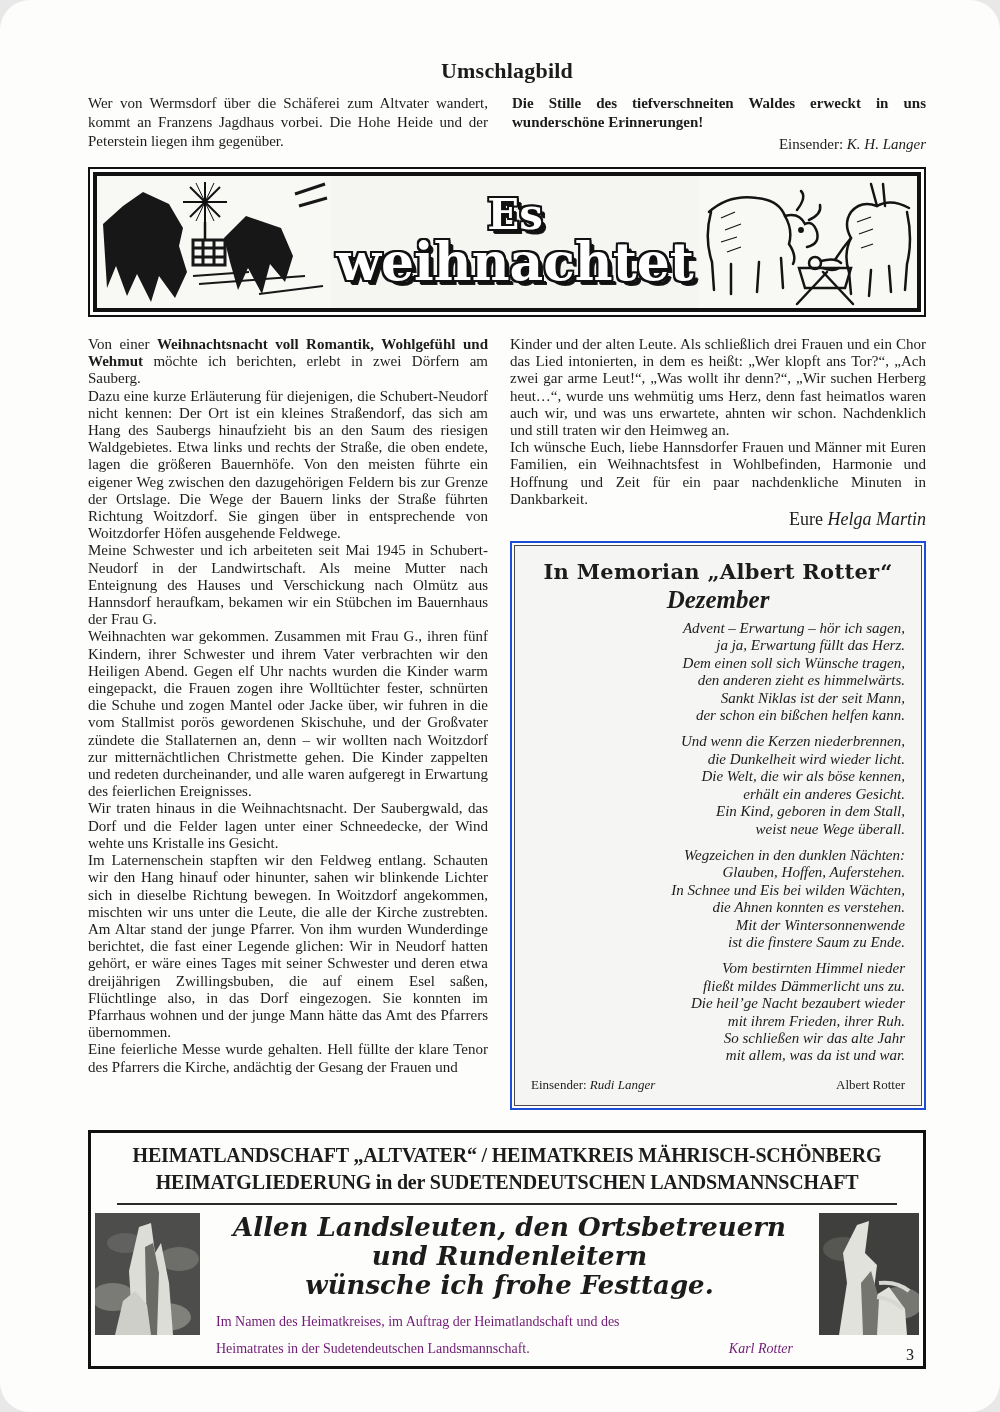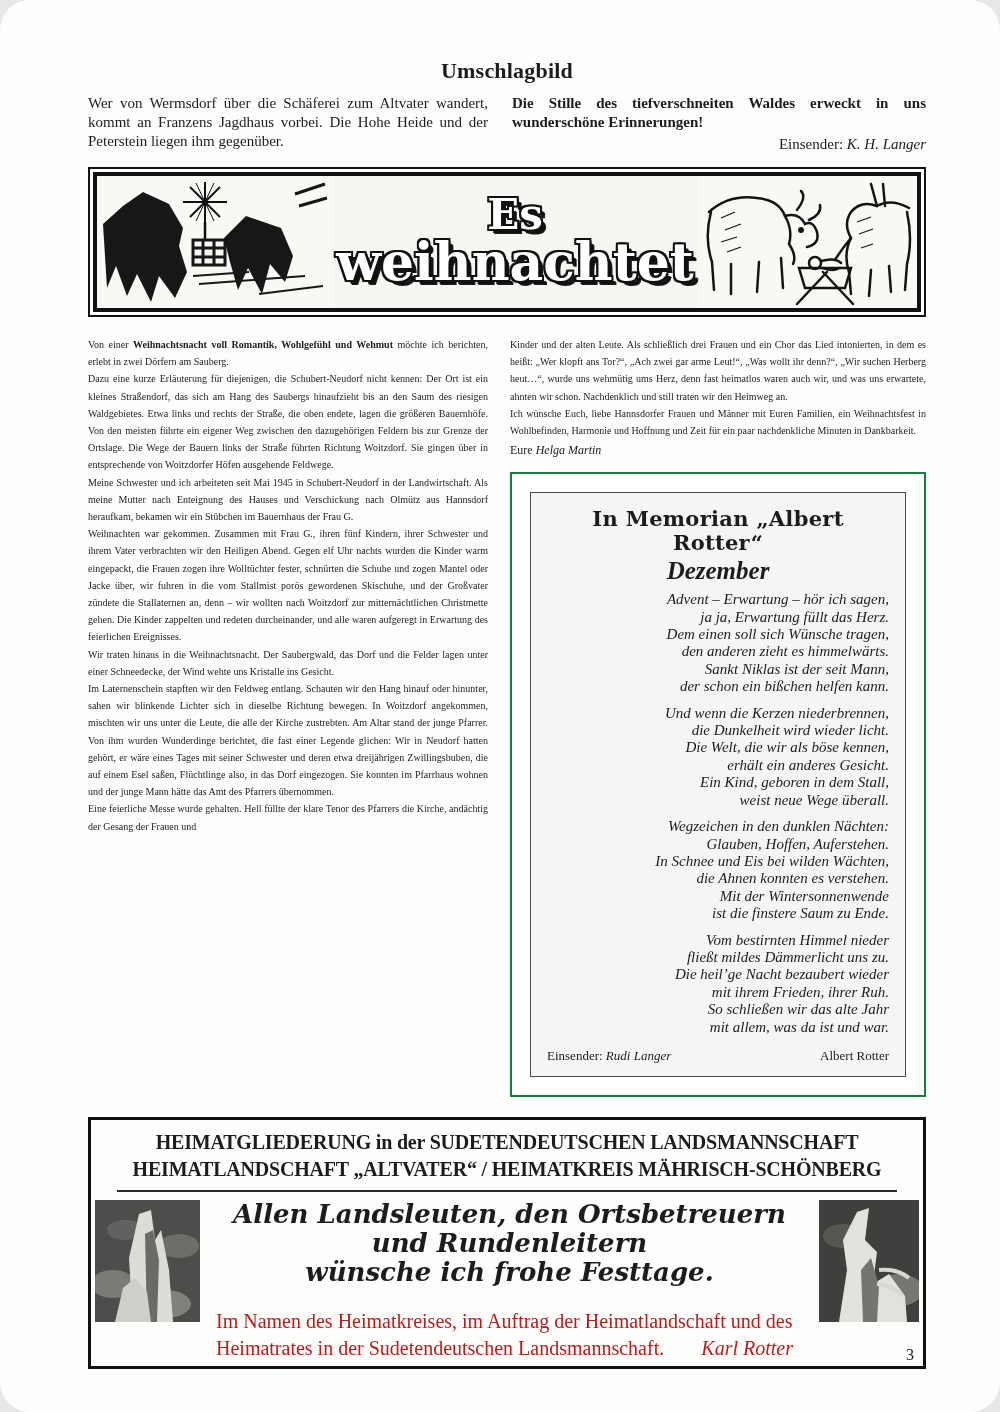--- a/index.html
+++ b/index.html
@@ -29,44 +29,44 @@
       -2px 0 0 #111, 2px 0 0 #111,
       -2px 2px 0 #111, 0 2px 0 #111, 2px 2px 0 #111,
       4px 4px 0 #111, 5px 5px 0 #1b1b1b;
   }
   .bl-line1{font-size:42px;line-height:40px;}
   .bl-line2{font-size:52px;line-height:54px;}
 
   .columns{display:flex;gap:22px;margin-top:19px;}
   .col-left{width:400px;}
   .col-right{width:416px;}
-  .body-para{margin:0;text-align:justify;font-size:10px;line-height:17.2px;}
-  .signoff{font-size:12px;line-height:18px;margin-top:2px;}
-
-  .memorial{margin-top:13px;border:2px solid #15803d;padding:18px;background:#fff;}
+  .body-para{margin:0;text-align:justify;font-size:15px;line-height:17.2px;}
+  .signoff{text-align:right;font-size:18px;line-height:18px;margin-top:2px;}
+
+  .memorial{margin-top:13px;border:2px solid #1d4ed8;padding:2px;background:#fff;}
   .memorial-inner{border:1px solid #4a4a4a;background:#f5f5f3;padding:12px 16px 12px;}
   .mem-title{
     text-align:center;font-family:"DejaVu Serif",serif;font-weight:bold;
     font-size:21px;line-height:24px;margin:2px 0 4px;letter-spacing:.3px;
   }
   .mem-subtitle{text-align:center;font-weight:bold;font-style:italic;font-size:25px;line-height:24px;margin-bottom:8px;}
   .stanza{margin:0 0 9px 72px;}
   .poem-line{font-style:italic;font-size:15px;line-height:17.4px;text-align:right;}
   .mem-footer{display:flex;justify-content:space-between;font-size:13px;margin-top:12px;}
   .mem-footer i{font-style:italic;}
 
   .footerbox{border:3px solid #111;margin-top:20px;background:#fdfdfc;}
   .fb-head{text-align:center;font-weight:bold;font-size:20px;line-height:27px;padding:9px 6px 7px;letter-spacing:-0.2px;}
   .fb-divider{border:none;border-top:2px solid #2a2a2a;margin:0 26px;}
   .fb-body{display:flex;gap:12px;padding:8px 4px 4px;}
   .fb-photo{flex:none;width:105px;height:122px;}
   .fb-photo svg{display:block;width:100%;height:100%;}
   .fb-center{flex:1;padding:0 4px;}
   .fb-greet{text-align:center;font-weight:bold;font-style:italic;font-size:26px;line-height:29px;font-family:"DejaVu Serif",serif;}
-  .fb-text{font-size:20px;line-height:27px;margin-top:21px;color:#b91c1c;}
+  .fb-text{font-size:14px;line-height:27px;margin-top:8px;color:#701a75;}
   .fb-line2{display:flex;}
   .fb-sig{margin-left:auto;font-style:italic;padding-right:10px;}
 
   .page-number{position:absolute;right:86px;bottom:48px;font-size:16px;}
 </style>
 </head>
 <body>
 
 <div class="page">
   <div class="content">
@@ -205,22 +205,22 @@
               <span><span>Einsender: </span><i>Rudi Langer</i></span>
               <span>Albert Rotter</span>
             </div>
           </div>
         </div>
       </div>
     </div>
 
     <div class="footerbox">
       <div class="fb-head">
+        <div>HEIMATLANDSCHAFT „ALTVATER“ / HEIMATKREIS MÄHRISCH-SCHÖNBERG</div>
         <div>HEIMATGLIEDERUNG in der SUDETENDEUTSCHEN LANDSMANNSCHAFT</div>
-        <div>HEIMATLANDSCHAFT „ALTVATER“ / HEIMATKREIS MÄHRISCH-SCHÖNBERG</div>
       </div>
       <hr class="fb-divider">
       <div class="fb-body">
         <div class="fb-photo">
           <svg viewBox="0 0 105 122" preserveAspectRatio="none">
             <rect width="105" height="122" fill="#4d4d4b"></rect>
             <ellipse cx="18" cy="84" rx="22" ry="14" fill="#8d8d89" opacity="0.7"></ellipse>
             <ellipse cx="84" cy="46" rx="20" ry="12" fill="#83837f" opacity="0.6"></ellipse>
             <ellipse cx="70" cy="104" rx="26" ry="14" fill="#979792" opacity="0.7"></ellipse>
             <ellipse cx="30" cy="30" rx="18" ry="10" fill="#6f6f6c" opacity="0.6"></ellipse>

